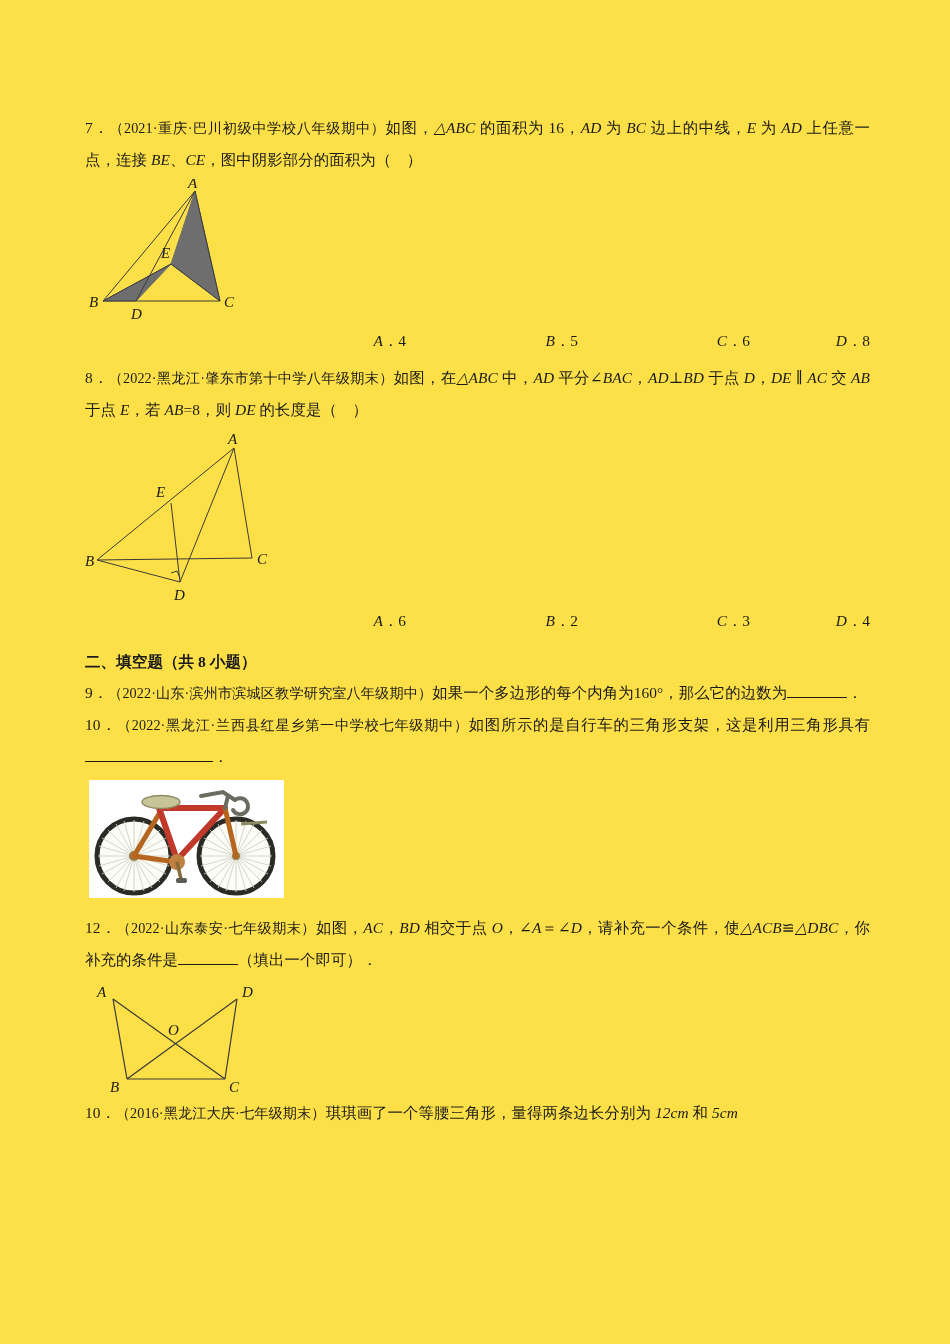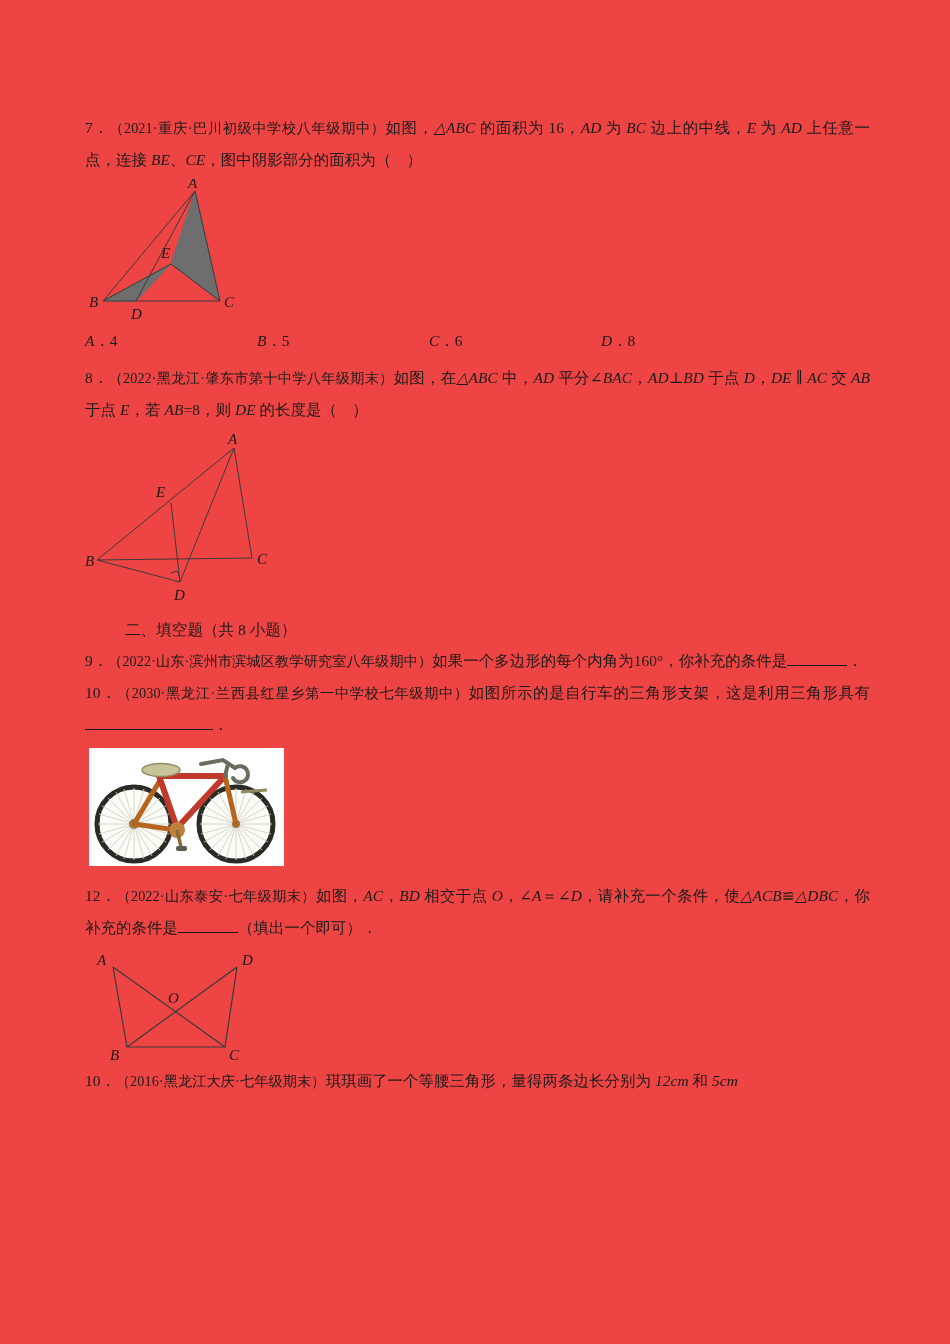--- a/index.html
+++ b/index.html
@@ -13,48 +13,48 @@
     font-family: "Liberation Serif", "DejaVu Serif", serif;
     color: #1a1a1a;
     -webkit-font-smoothing: antialiased;
   }
   .page {
     position: relative;
     width: 950px;
     height: 1344px;
     box-sizing: border-box;
     padding: 112px 80px 0 85px;
-    background: #ef4444;
+    background: #fde047;
   }
 
   
   .qblock {
     font-size: 15.4px;
     line-height: 31px;
     text-align: justify;
     letter-spacing: 0.1px;
   }
   .qnum { letter-spacing: 0; }
   .src  { font-size: 14.2px; }
   .ital { font-style: italic; font-family: "Liberation Serif", serif; }
 
   .sec-head {
-    font-weight: normal;
+    font-weight: bold;
     font-size: 15.6px;
     line-height: 31px;
     margin-top: 10px;
-    margin-left: 40px;
   }
 
   .options {
     display: block;
     font-size: 15.4px;
     line-height: 30px;
     margin-top: 2px;
     white-space: nowrap;
+    text-align: right;
   }
   .opt { display: inline-block; }
   .opt-a { width: 172px; }
   .opt-b { width: 172px; }
   .opt-c { width: 172px; }
   .opt-d { width: 120px; }
   .opt .lab { font-style: italic; }
 
   .blank-s { display:inline-block; border-bottom:1px solid #1a1a1a; width:60px; height:14px; }
   .blank-m { display:inline-block; border-bottom:1px solid #1a1a1a; width:34px; height:14px; }
@@ -135,29 +135,32 @@
 
       <polyline points="86,144 92,142 95,149" stroke="#3a3a3a" stroke-width="1" fill="none"></polyline>
       <text class="fig-label" x="143" y="15">A</text>
       <text class="fig-label" x="71" y="68">E</text>
       <text class="fig-label" x="0" y="137">B</text>
       <text class="fig-label" x="172" y="135">C</text>
       <text class="fig-label" x="89" y="171">D</text>
     </svg>
   </div>
 
+  <div class="options">
+    <span class="opt opt-a"><span class="lab">A</span>．<span>6</span></span><span class="opt opt-b"><span class="lab">B</span>．<span>2</span></span><span class="opt opt-c"><span class="lab">C</span>．<span>3</span></span><span class="opt opt-d"><span class="lab">D</span>．<span>4</span></span>
+  </div>
 
   <div class="sec-head">二、填空题（共 8 小题）</div>
 
   <div class="qblock">
-    <span class="qnum">9．</span><span class="src">（2022·山东·滨州市滨城区教学研究室八年级期中）</span><span>如果一个多边形的每个内角为160°，你补充的条件是</span><span class="blank-s"></span><span>．</span>
-  </div>
-
-  <div class="qblock">
-    <span class="qnum">10．</span><span class="src">（2030·黑龙江·兰西县红星乡第一中学校七年级期中）</span><span>如图所示的是自行车的三角形支架，这是利用三角形具有</span>
+    <span class="qnum">9．</span><span class="src">（2022·山东·滨州市滨城区教学研究室八年级期中）</span><span>如果一个多边形的每个内角为160°，那么它的边数为</span><span class="blank-s"></span><span>．</span>
+  </div>
+
+  <div class="qblock">
+    <span class="qnum">10．</span><span class="src">（2022·黑龙江·兰西县红星乡第一中学校七年级期中）</span><span>如图所示的是自行车的三角形支架，这是利用三角形具有</span>
       <span class="blank-l"></span><span>．</span>
   </div>
 
   <div class="bike-wrap">
     <svg width="195" height="118" viewBox="0 0 195 118">
       <rect x="0" y="0" width="195" height="118" fill="#ffffff"></rect>
 
       <g>
         <circle cx="45" cy="76" r="37" fill="#fdfdf8" stroke="#2b2b26" stroke-width="5"></circle>
         <g stroke="#cfcfc2" stroke-width="0.9">

